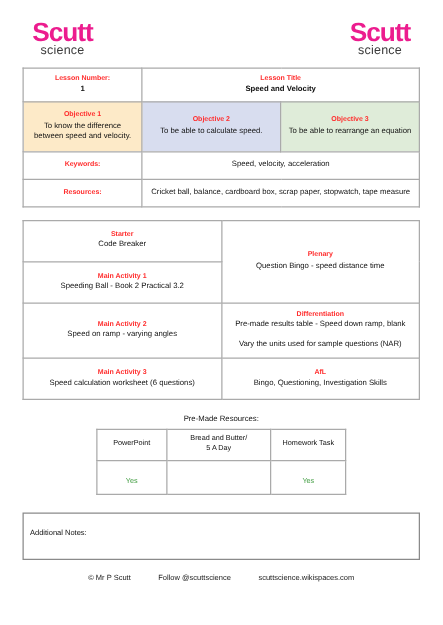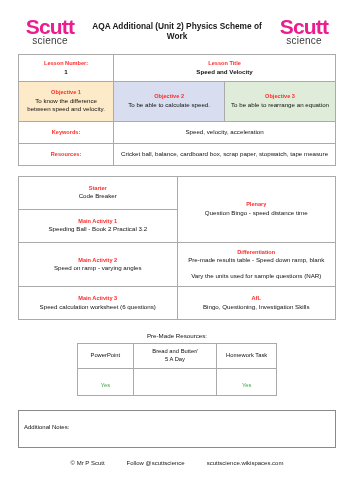--- a/index.html
+++ b/index.html
@@ -87,21 +87,20 @@
 </head>
 <body>
 
 <div class="page">
 
   <div class="header">
     <div class="logo">
       <span class="logo-main">Scutt</span>
       <span class="logo-sub">science</span>
     </div>
-    <div class="doc-title">AQA Additional (Unit 2) Physics Scheme of Work</div>
     <div class="logo">
       <span class="logo-main">Scutt</span>
       <span class="logo-sub">science</span>
     </div>
   </div>
 
   <div class="info-wrap">
     <table class="tbl info-tbl">
       <tbody>
           <tr>

